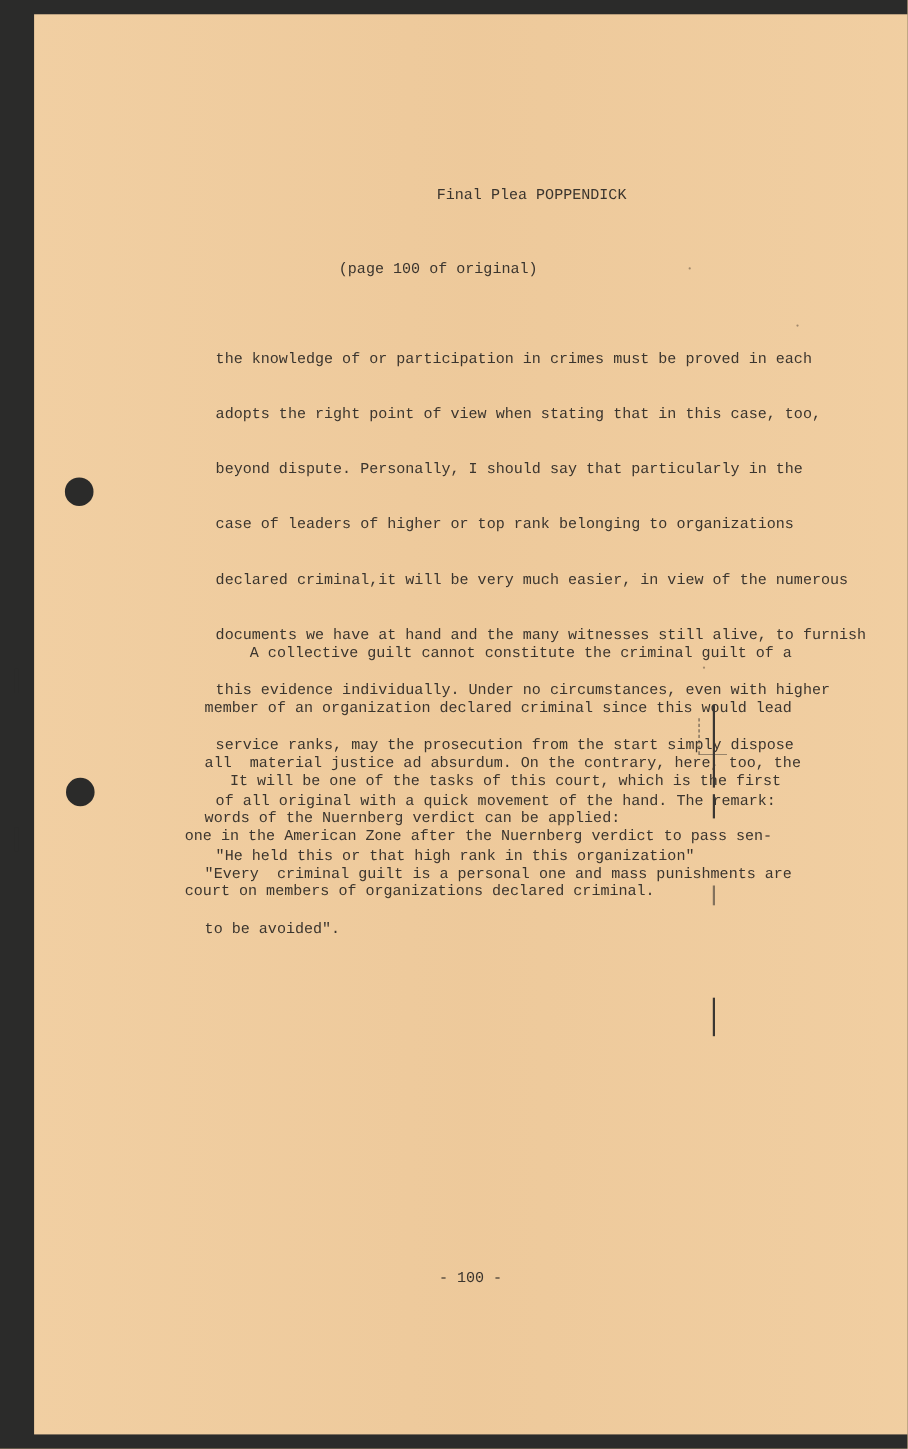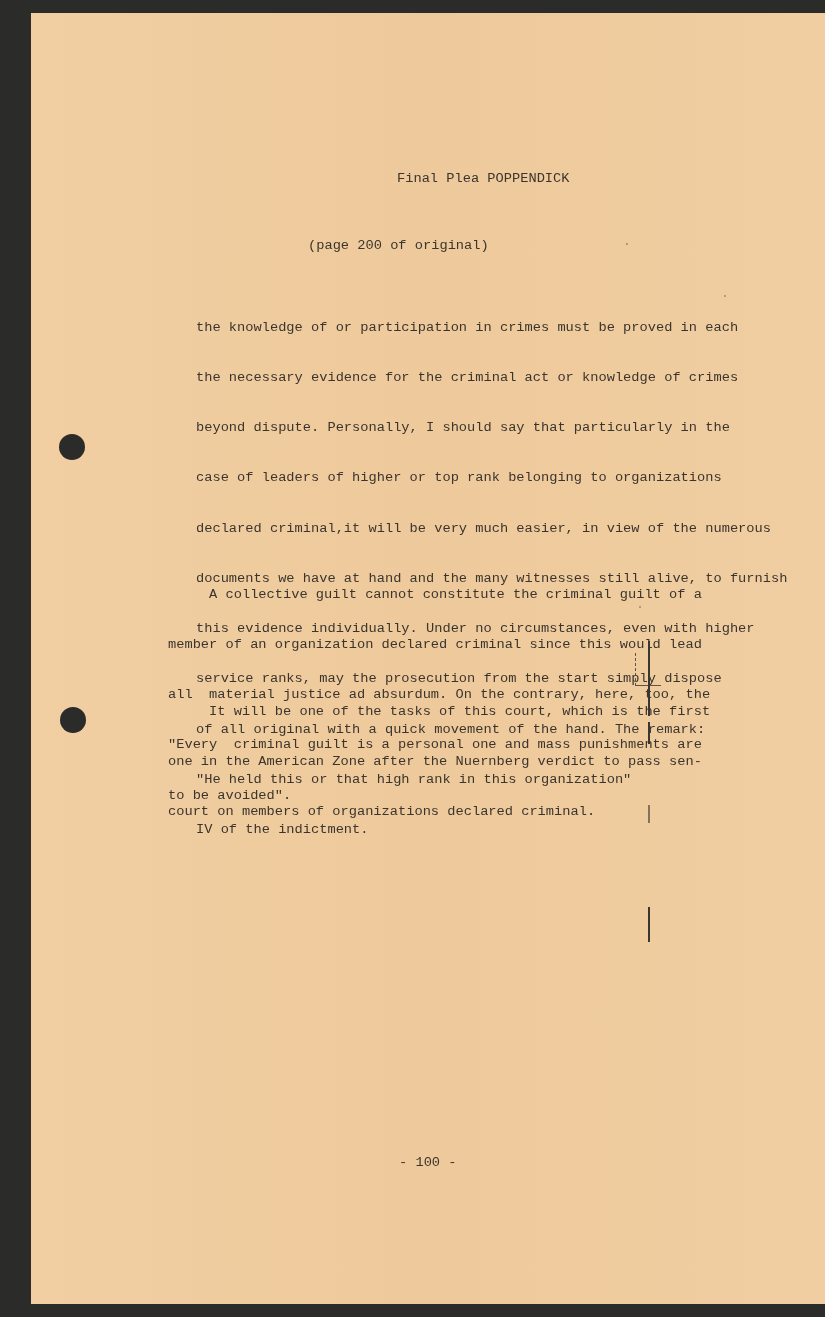--- a/index.html
+++ b/index.html
@@ -22,21 +22,21 @@
       font-size: 13.7px;
       color: #3b352e;
       white-space: pre;
       line-height: 16.75px;
       letter-spacing: 0px;
     }
     .header-title { left: 366px; top: 158px; }
     .page-ref { left: 277px; top: 225px; }
     .para { left: 137px; }
     .para1 { top: 273px; margin-left: 28px; }
-    .para2 { top: 540px; }
+    .para2 { top: 540px; margin-left: 18px; }
     .para3 { top: 657px; }
     .page-number { left: 368px; top: 1142px; }
     .punch-hole {
       position: absolute;
       width: 26px; height: 26px;
       border-radius: 50%;
       background: #2b2b2a;
     }
     .hole1 { left: 28px; top: 421px; }
     .hole2 { left: 29px; top: 694px; }
@@ -59,40 +59,40 @@
     }
     .speck { position:absolute; width:2px; height:2px; border-radius:50%; background:#6a5a48; opacity:0.6; }
     .edge-tab { position:absolute; background:#2b2b2a; width:4px; }
   </style>
 </head>
 <body>
 
 <div class="page">
 
   <div class="tw header-title">Final Plea POPPENDICK</div>
-  <div class="tw page-ref">(page 200 of original)</div>
+  <div class="tw page-ref">(page 100 of original)</div>
 
   <div class="tw para para1">
     <div>the knowledge of or participation in crimes must be proved in each</div>
-    <div>the necessary evidence for the criminal act or knowledge of crimes</div>
+    <div>adopts the right point of view when stating that in this case, too,</div>
     <div>beyond dispute. Personally, I should say that particularly in the</div>
     <div>case of leaders of higher or top rank belonging to organizations</div>
     <div>declared criminal,it will be very much easier, in view of the numerous</div>
     <div>documents we have at hand and the many witnesses still alive, to furnish</div>
     <div>this evidence individually. Under no circumstances, even with higher</div>
     <div>service ranks, may the prosecution from the start simply dispose</div>
     <div>of all original with a quick movement of the hand. The remark:</div>
     <div>"He held this or that high rank in this organization"</div>
-    <div>IV of the indictment.</div>
   </div>
 
   <div class="tw para para2">
     <div>     A collective guilt cannot constitute the criminal guilt of a</div>
     <div>member of an organization declared criminal since this would lead</div>
     <div>all  material justice ad absurdum. On the contrary, here, too, the</div>
+    <div>words of the Nuernberg verdict can be applied:</div>
     <div>"Every  criminal guilt is a personal one and mass punishments are</div>
     <div>to be avoided".</div>
   </div>
 
   <div class="tw para para3">
     <div>     It will be one of the tasks of this court, which is the first</div>
     <div>one in the American Zone after the Nuernberg verdict to pass sen-</div>
     <div>court on members of organizations declared criminal.</div>
   </div>
 

